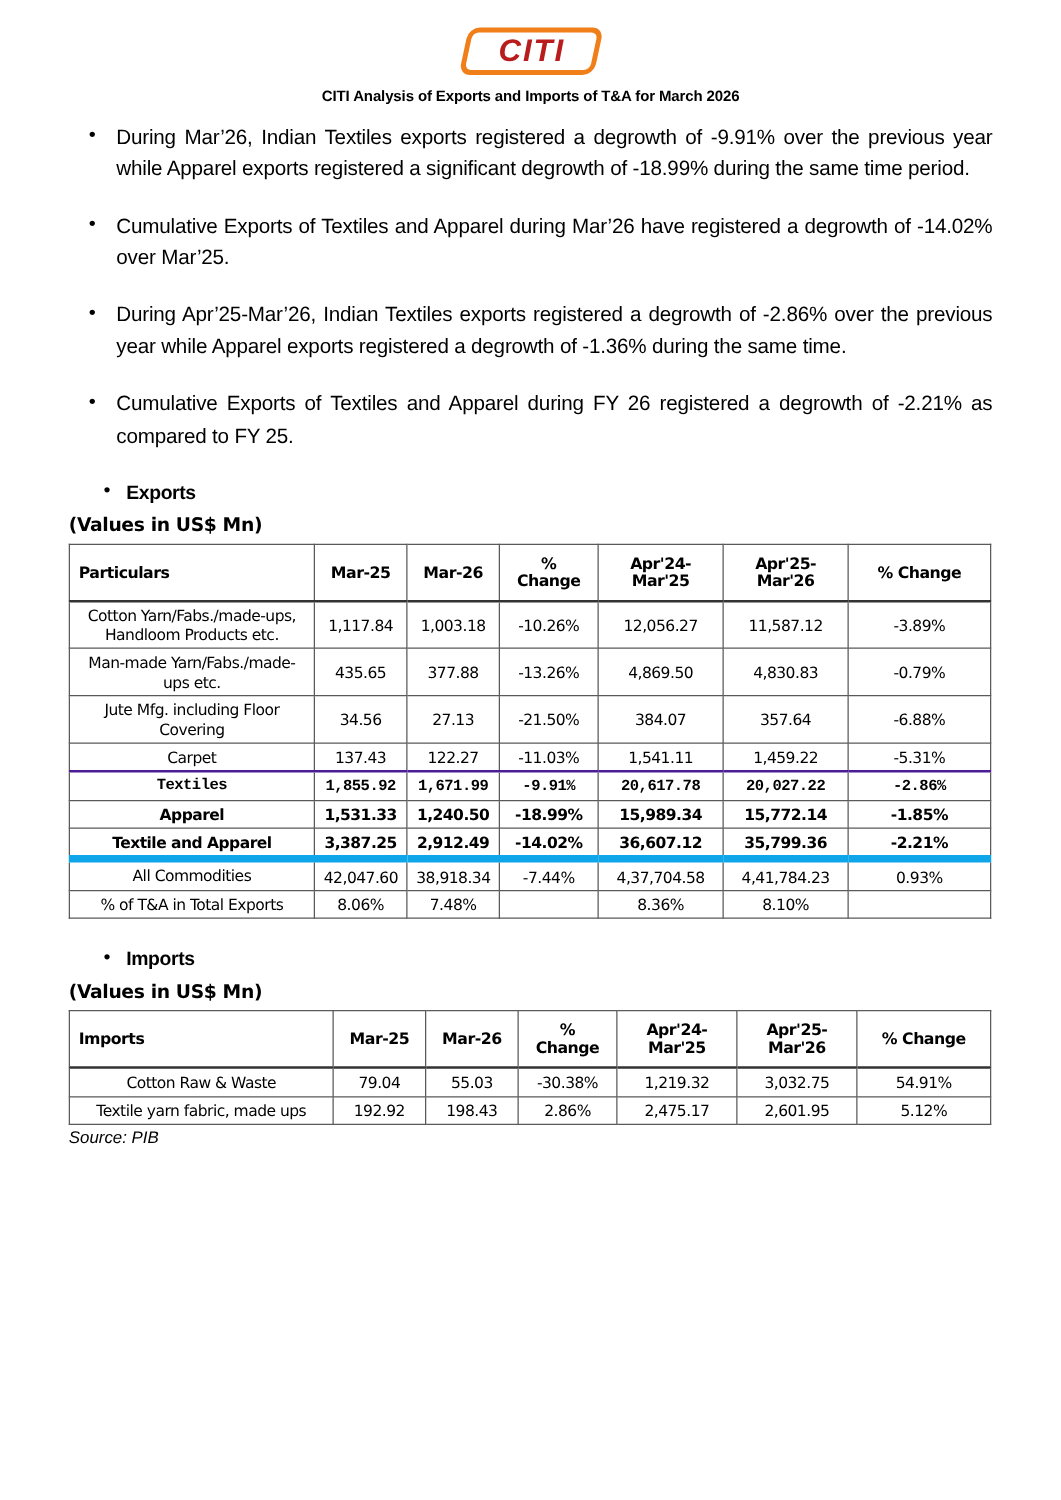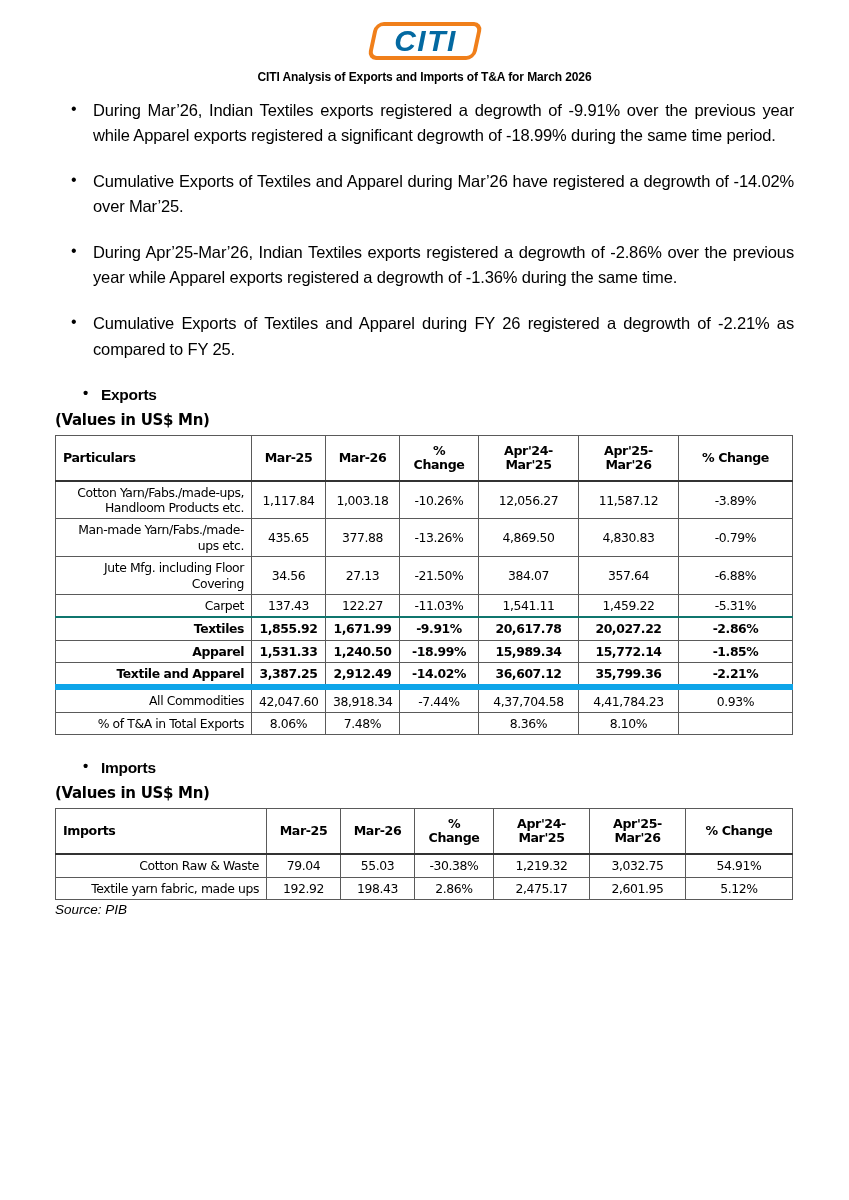--- a/index.html
+++ b/index.html
@@ -45,23 +45,23 @@
   }
   .logo-text {
     position: absolute;
     inset: 0;
     display: flex;
     align-items: center;
     justify-content: center;
     font-family: "Liberation Sans", sans-serif;
     font-weight: bold;
     font-style: italic;
-    font-size: 30px;
+    font-size: 25px;
     letter-spacing: 1.5px;
-    color: #0369a1;
+    color: #b91c1c;
     line-height: 1;
     padding-left: 2px;
     box-sizing: border-box;
   }
 
   
   .doc-title {
     text-align: center;
     font-size: 12px;
     font-weight: bold;
@@ -139,32 +139,33 @@
     font-weight: bold;
     text-align: center;
     height: 38px;
     line-height: 1.12;
     font-size: 12.6px;
   }
   table.data thead th.left {
     text-align: left;
   }
   table.data td.label {
-    text-align: right;
+    text-align: center;
     line-height: 1.24;
     margin-left: 24px;
   }
   table.data td.num {
     text-align: center;
   }
   table.data tr.bold td {
     font-weight: bold;
   }
   table.data tr.bold-top td {
-    border-top: 2px solid #0f766e;
+    border-top: 2px solid #4c1d95;
+    font-family: Liberation Mono, monospace;
   }
   table.data tr.after-bold td {
     border-top: 6px solid #0ea5e9;
   }
   .t-exports col.c0 { width: 196px; }
   .t-exports col.c1 { width: 74px; }
   .t-exports col.c2 { width: 74px; }
   .t-exports col.c3 { width: 79px; }
   .t-exports col.c4 { width: 100px; }
   .t-exports col.c5 { width: 100px; }

